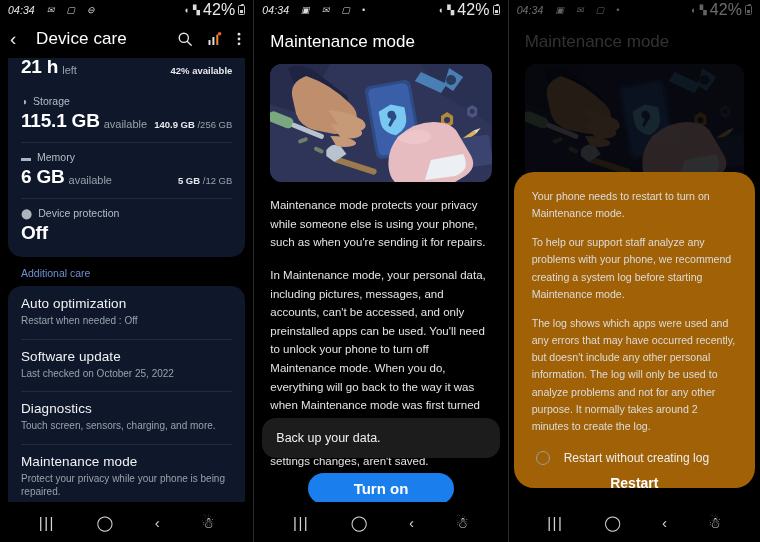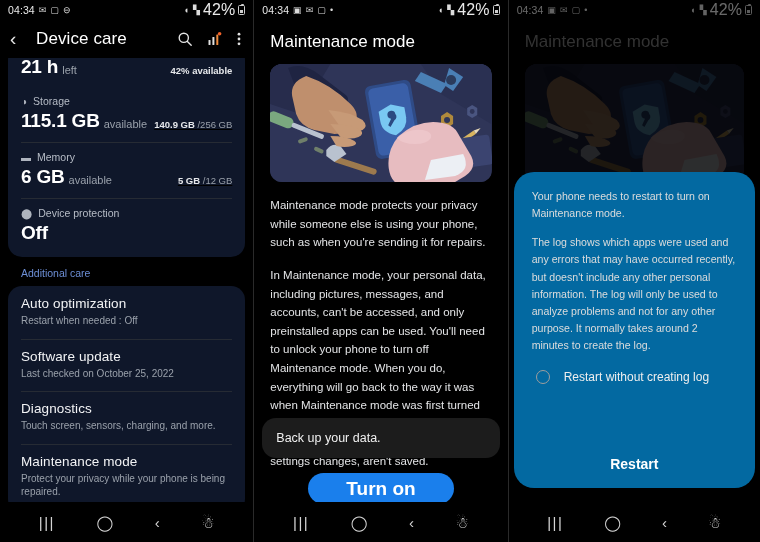--- a/index.html
+++ b/index.html
@@ -13,21 +13,21 @@
   .phone { position: relative; width: 254px; height: 542px; background: #000; overflow: hidden; }
   .phone.mid { width: 254px; }
   .phone.right { width: 252px; }
   .divider { width: 1px; height: 542px; background: #2a2a2a; flex: 0 0 1px; }
 
   
   .statusbar {
     height: 20px; display: flex; align-items: center;
     padding: 0 8px; color: #e9e9e9; font-size: 10px; letter-spacing: .1px;
   }
-  .sb-left { display: flex; align-items: center; gap: 4px; }
+  .sb-left { display: flex; align-items: center; gap: 12px; font-style: italic; }
   .sb-time { font-size: 10.5px; font-weight: 400; }
   .sb-right { margin-left: auto; display: flex; align-items: center; gap: 3px; font-size: 10px;}
   .ic { display: inline-block; line-height: 1; font-size: 9px; color: #dcdcdc; }
   .sb-batt-pct { font-size: 16px; }
   .batt {
     width: 7px; height: 10px; border: 1px solid #cfcfcf; border-radius: 1.5px;
     position: relative; display:inline-block;
   }
   .batt:before {
     content:""; position:absolute; top:-2px; left:2px; width:3px; height:1.5px; background:#cfcfcf; border-radius:1px;
@@ -50,21 +50,21 @@
   }
   .row { padding: 9px 13px 10px 13px; position: relative; }
   .row + .row:before {
     content:""; position:absolute; left:13px; right:13px; top:0; height:1px; background:#262b34;
   }
   .row-label { display: flex; align-items: center; gap: 6px; color: #b6bcc6; font-size: 10.5px; }
   .row-label .glyph { color:#aeb4be; font-size: 10px; display:inline-block; }
   .row-main { display:flex; align-items:flex-end; margin-top: 3px; }
   .big { color:#fff; font-size: 19px; font-weight: 600; letter-spacing:-.2px;}
   .unit { color:#9aa1ab; font-size: 11px; font-weight: 400; margin-left: 4px; margin-bottom:2px;}
-  .meter-wrap { margin-left:auto; text-align:right;text-decoration:underline; }
+  .meter-wrap { margin-left:auto; text-align:right; }
   .meter { width: 58px; height: 8px; border-radius: 5px; background:#3b4049; overflow:hidden; position:relative; margin-left:auto; }
   .meter i { display:block; height:100%; border-radius:5px; }
   .meter-text { font-size: 9.5px; color:#9aa1ab; margin-top: 4px; white-space:nowrap;}
   .meter-text b { color:#e7e9ec; font-weight:700; }
 
   .batt-row { padding: 0 13px 8px; display:flex; align-items:flex-end; }
   .batt-row .big { font-size: 19px; }
   .batt-row .pct { margin-left:auto; font-size:9.5px; color:#e7e9ec; font-weight:700; padding-bottom:2px;}
 
   .section-title { color:#6d8fd6; font-size:10.5px; padding: 10px 21px 7px; }
@@ -88,29 +88,29 @@
   .mm-body p + p { margin-top: 14px; }
 
   .backup-card {
     position:absolute; left:8px; right:8px; bottom:84px;
     background:#1c1c1c; border-radius:14px; padding: 13px 14px;
     color:#f0f0f0; font-size:12.5px;
   }
   .cta {
     position:absolute; left:50%; transform:translateX(-50%); bottom:38px;
     width: 146px; height: 31px; border-radius: 16px; background:#1a7fec;
-    color:#fff; font-size:19px; font-weight:600; display:flex; align-items:center; justify-content:center;
+    color:#fff; font-size:15px; font-weight:600; display:flex; align-items:center; justify-content:center;
     border:none; cursor:pointer; font-family:"Liberation Sans", sans-serif;
   }
 
   
   .scrim { position:absolute; inset:0; background:rgba(0,0,0,0.55); }
   .dialog {
     position:absolute; left:5px; right:5px; top:172px; bottom:54px;
-    background:#0369a1; border-radius:20px; padding: 16px 18px 2px;
+    background:#a16207; border-radius:20px; padding: 16px 18px 8px;
     display:flex; flex-direction:column;
   }
   .dlg-body { color:#dcdcdc; font-size:10.6px; line-height:1.62; }
   .dlg-body p + p { margin-top: 12px; }
   .radio-row { display:flex; align-items:flex-start; gap:14px; margin-top: 16px; padding-left:4px;}
   .radio {
     width:14px; height:14px; border-radius:50%; border:1.4px solid #9e9e9e; flex:0 0 14px;
   }
   .radio-label { color:#eeeeee; font-size:12px; }
   .restart-btn {
@@ -460,20 +460,21 @@
           <path d="M160 96 l32 -6 q8 16 -8 22 l-30 4z" fill="#eceff4"></path>
         </g>
       </svg>
     </div>
 
     <div class="scrim"></div>
 
     <div class="dialog">
       <div class="dlg-body">
         <p>Your phone needs to restart to turn on Maintenance mode.</p>
+        <p>To help our support staff analyze any problems with your phone, we recommend creating a system log before starting Maintenance mode.</p>
         <p>The log shows which apps were used and any errors that may have occurred recently, but doesn't include any other personal information. The log will only be used to analyze problems and not for any other purpose. It normally takes around 2 minutes to create the log.</p>
       </div>
       <div class="radio-row">
         <span class="radio"></span>
         <span class="radio-label">Restart without creating log</span>
       </div>
       <button class="restart-btn">Restart</button>
     </div>
 
     <div class="navbar">

